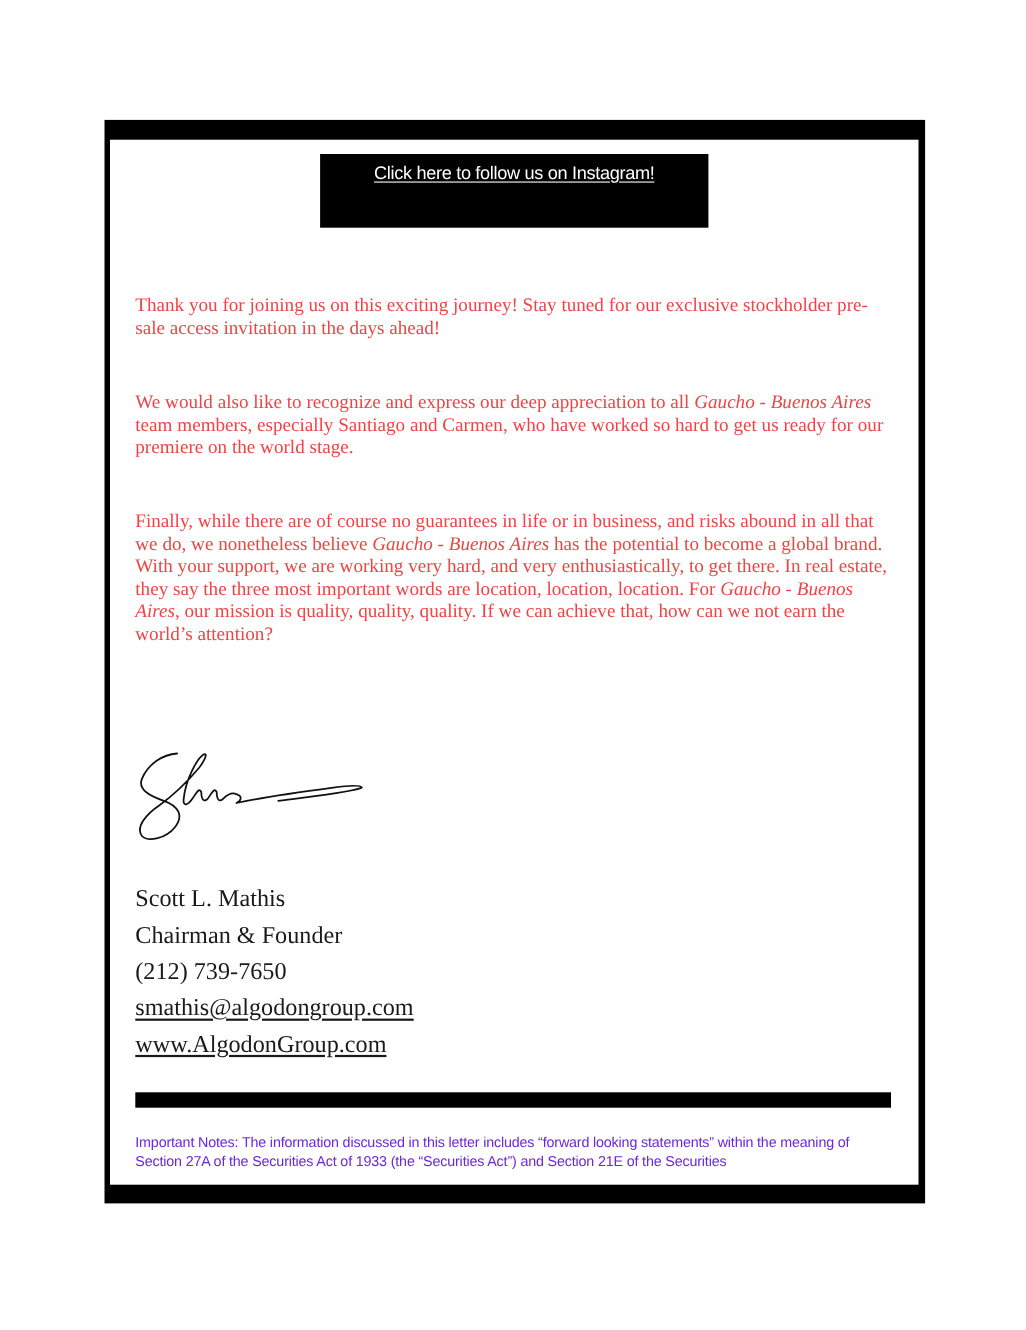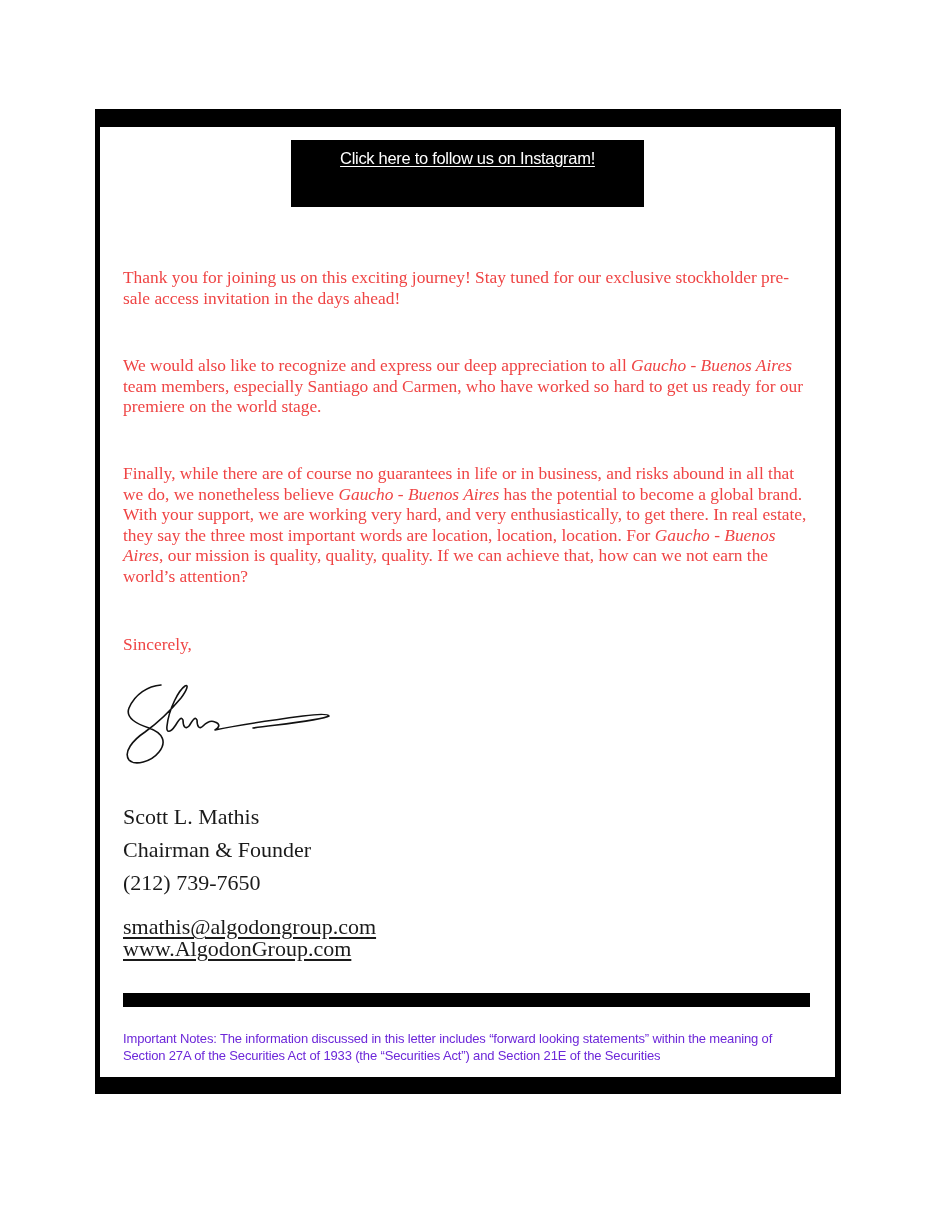--- a/index.html
+++ b/index.html
@@ -30,21 +30,21 @@
   .p1 { top: 140px; }
   .p2 { top: 228px; }
   .p3 { top: 336px; }
   .sincerely { top: 507px; }
   .sig { position: absolute; left: 23px; top: 553px; width: 212px; height: 90px; }
   .contact {
     position: absolute; left: 23px;
     font-family: Liberation Serif, serif; font-size: 22px; color: #1a1a1a;
   }
   .contact a { color: #1a1a1a; text-decoration: underline; text-underline-offset: 3px; }
-  .c1 { top: 677px; } .c2 { top: 710px; } .c3 { top: 743px; } .c4 { top: 776px; margin-top: 11px; } .c5 { top: 809px; }
+  .c1 { top: 677px; } .c2 { top: 710px; } .c3 { top: 743px; } .c4 { top: 776px; } .c5 { top: 809px; }
   .rule { position: absolute; left: 23px; top: 866px; width: 687px; height: 14px; background: #000; }
   .notes {
     position: absolute; left: 23px; top: 903px; width: 690px; margin: 0;
     font-family: "Liberation Sans", sans-serif; font-size: 13px; line-height: 17px;
     color: #6d28d9; letter-spacing: -0.15px;
   }
 </style>
 </head>
 <body>
 
@@ -54,21 +54,20 @@
     <div class="ig-btn">
       <a>Click here to follow us on Instagram!</a>
     </div>
 
     <p class="body-text p1">Thank you for joining us on this exciting journey! Stay tuned for our exclusive stockholder pre-sale access invitation in the days ahead!</p>
 
     <p class="body-text p2"><span>We would also like to recognize and express our deep appreciation to all </span><i>Gaucho - Buenos Aires</i><span> team members, especially Santiago and Carmen, who have worked so hard to get us ready for our premiere on the world stage.</span></p>
 
     <p class="body-text p3"><span>Finally, while there are of course no guarantees in life or in business, and risks abound in all that we do, we nonetheless believe </span><i>Gaucho - Buenos Aires</i><span> has the potential to become a global brand. With your support, we are working very hard, and very enthusiastically, to get there. In real estate, they say the three most important words are location, location, location. For </span><i>Gaucho - Buenos Aires</i><span>, our mission is quality, quality, quality. If we can achieve that, how can we not earn the world’s attention?</span></p>
 
-    <p class="body-text sincerely">Sincerely,</p>
 
     <svg class="sig" viewBox="0 0 212 90">
       <path d="M38 5 C 25 6, 12 14, 6 28 C 2 38, 14 44, 26 48 C 40 53, 44 62, 36 72 C 28 82, 12 86, 6 80 C 0 72, 10 60, 22 52 C 36 42, 48 30, 58 18 C 64 10, 66 4, 62 6 C 56 10, 46 28, 44 46 C 43 54, 48 52, 52 46 C 56 40, 58 36, 60 40 C 60 46, 62 50, 66 46 C 70 40, 72 36, 74 40 C 74 46, 76 50, 80 46 C 84 42, 88 40, 92 42 C 98 44, 96 48, 92 50 C 110 46, 150 40, 180 36 C 195 34, 205 34, 206 36 C 200 40, 160 44, 130 48" fill="none" stroke="#111" stroke-width="1.6" stroke-linecap="round" stroke-linejoin="round"></path>
     </svg>
 
     <div class="contact c1">Scott L. Mathis</div>
     <div class="contact c2">Chairman &amp; Founder</div>
     <div class="contact c3">(212) 739-7650</div>
     <div class="contact c4"><a>smathis@algodongroup.com</a></div>
     <div class="contact c5"><a>www.AlgodonGroup.com</a></div>

